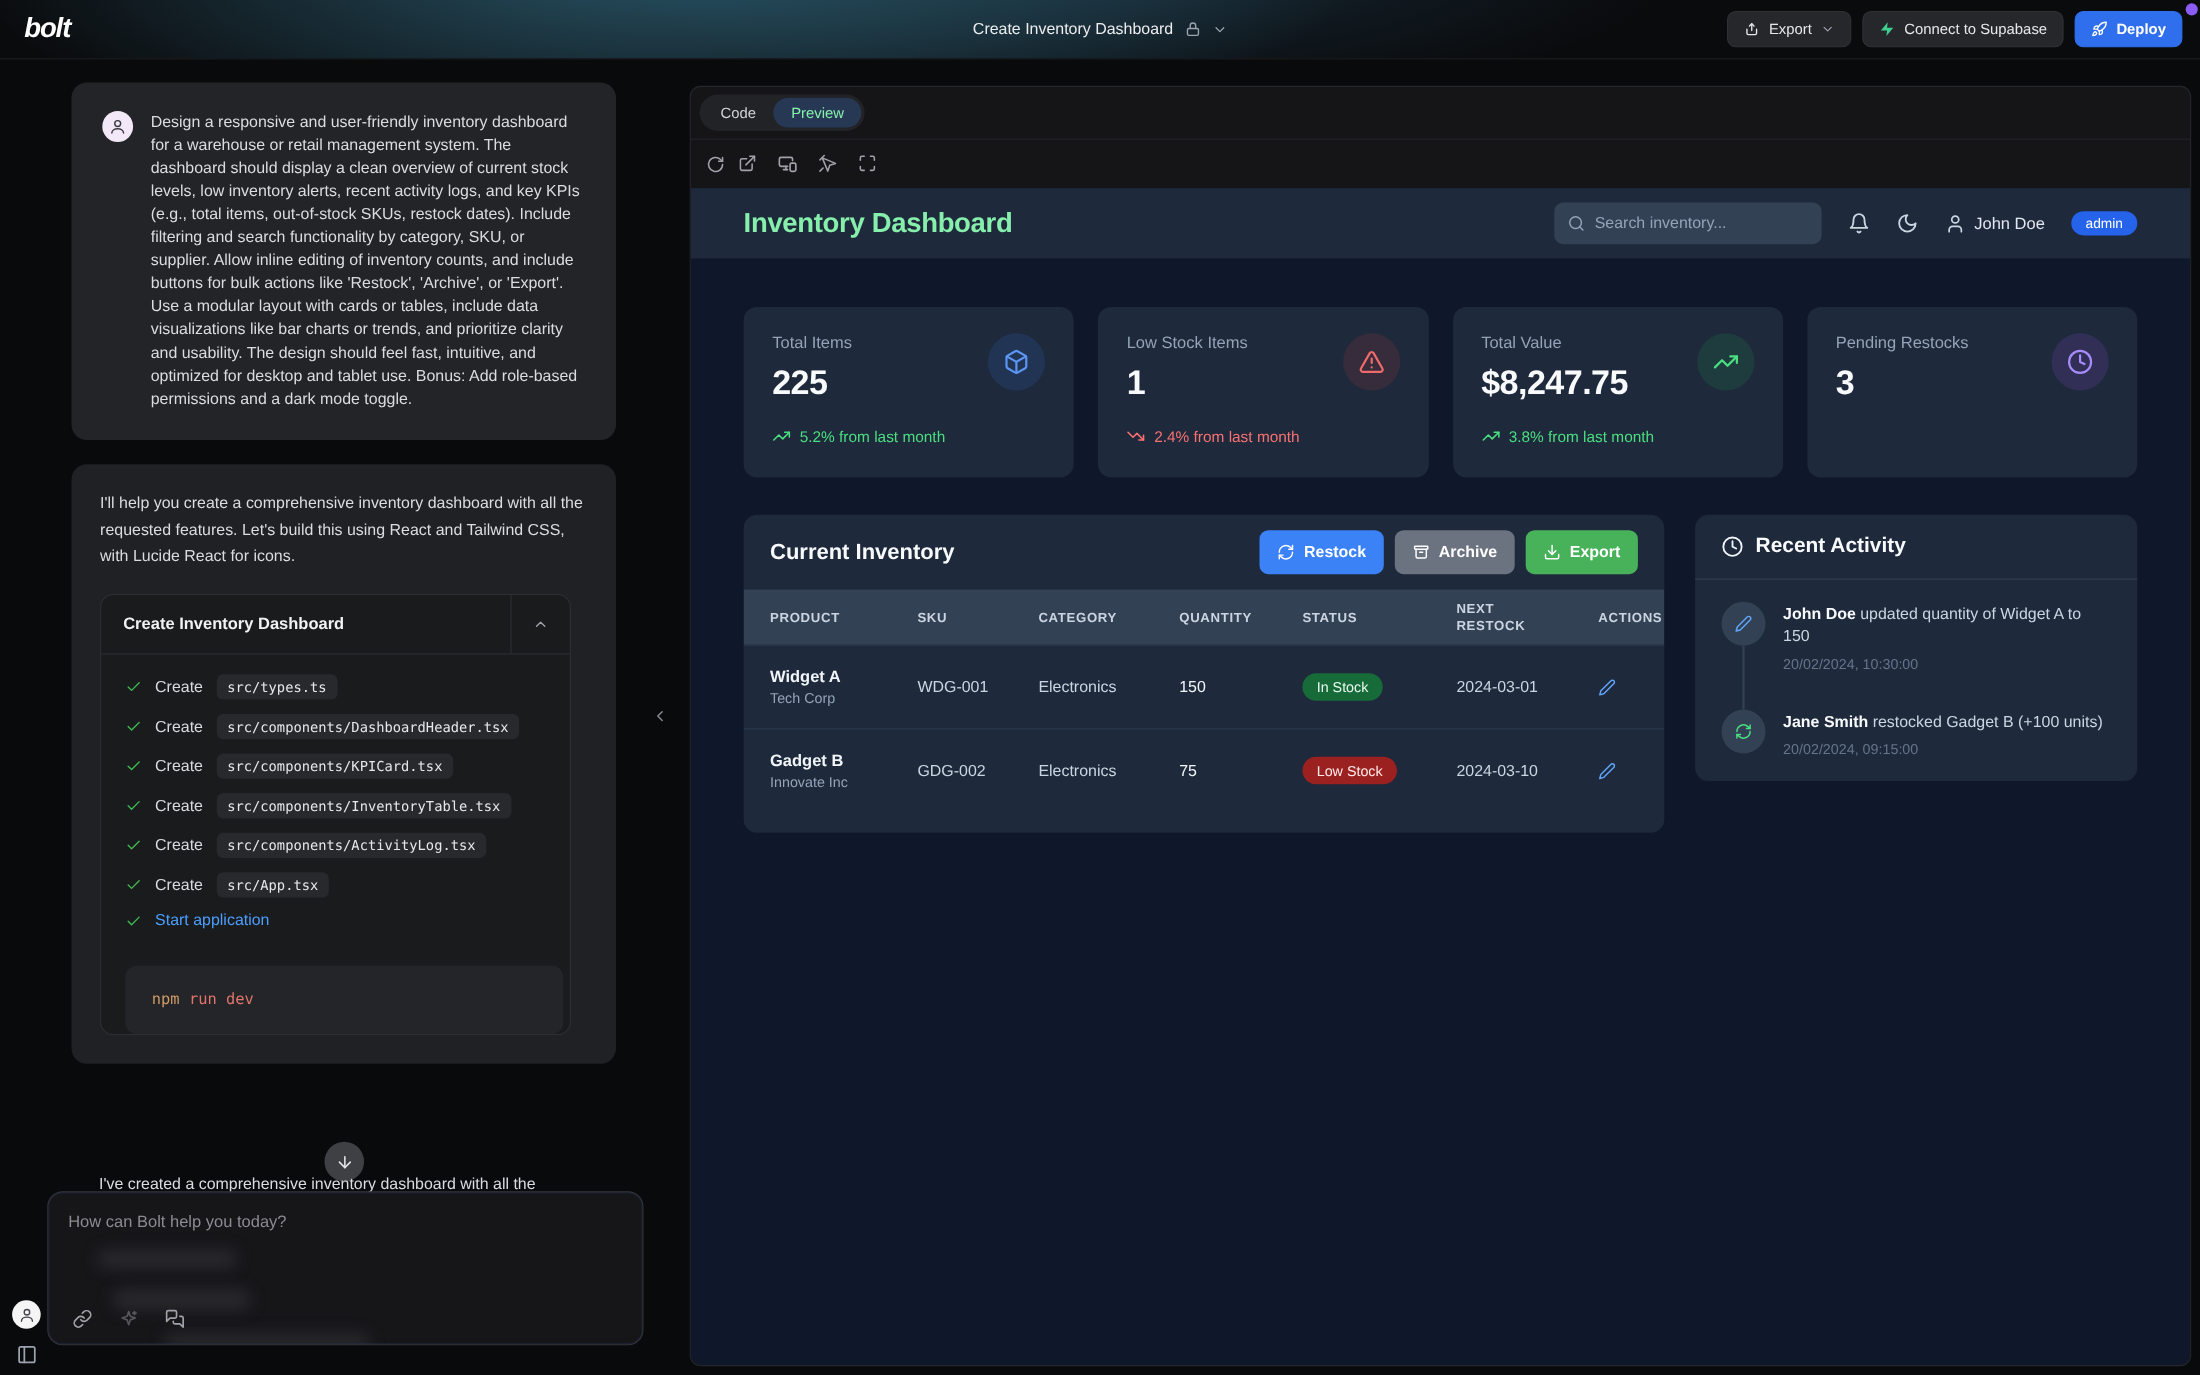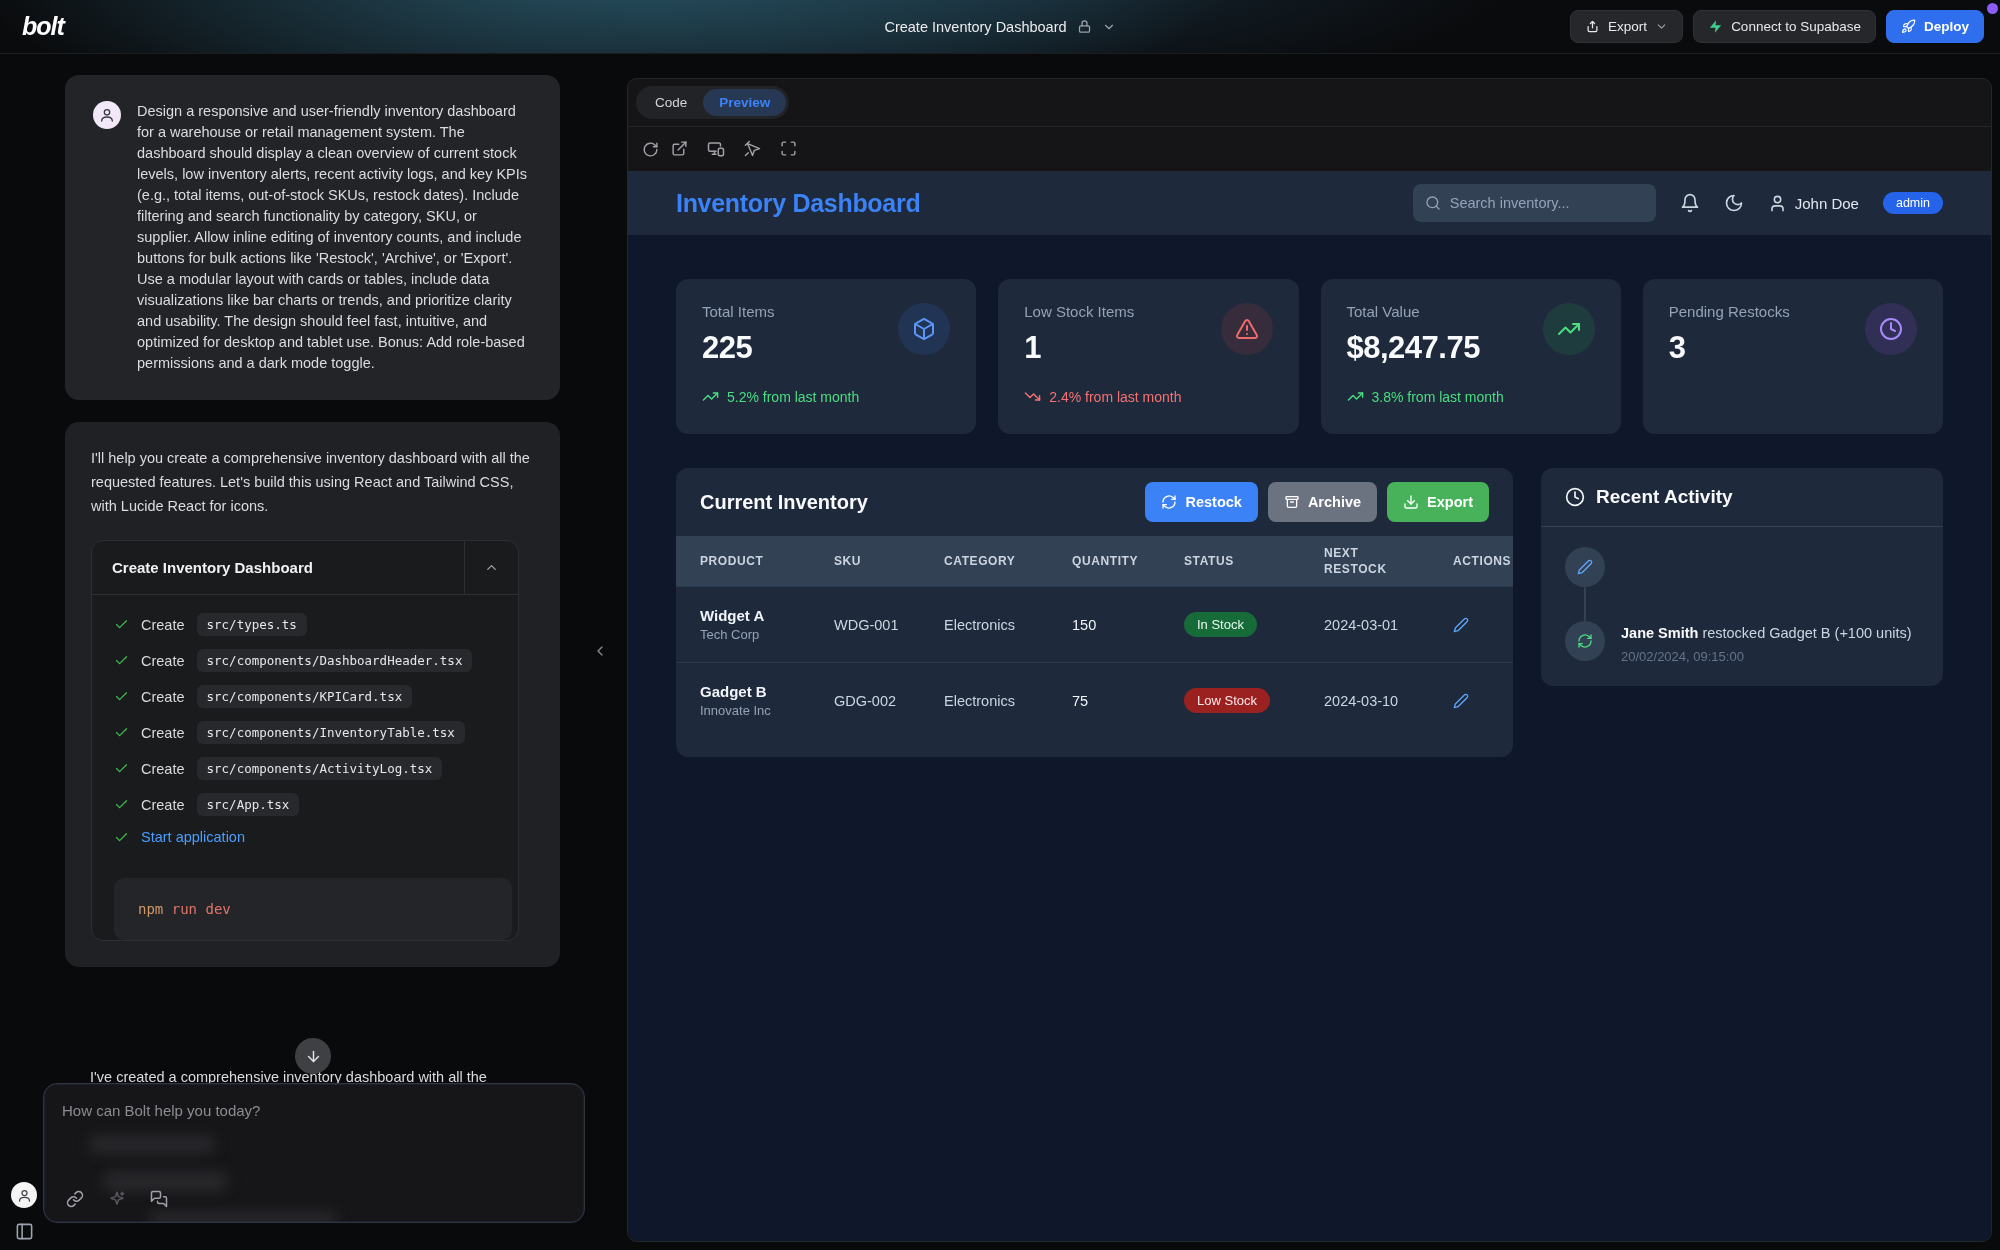--- a/index.html
+++ b/index.html
@@ -78,34 +78,34 @@
     background:#f5f5f5; display:flex; align-items:center; justify-content:center; color:#44444c; cursor:pointer; overflow:hidden;}
   .rail-panel{ position:absolute; left:15px; top:1168px; color:#9ca3af; cursor:pointer;}
   .collapse-handle{ position:absolute; left:592px; top:586px; color:#8a8a90; cursor:pointer;}
 
   
   .preview-panel{ position:absolute; left:627px; top:24px; right:8px; bottom:8px;
     background:#151517; border:1px solid #26272b; border-radius:10px; display:flex; flex-direction:column;}
   .tabs-row{ height:47px; display:flex; align-items:center; padding:0 8px; }
   .tab-group{ display:flex; align-items:center; background:#222327; border-radius:999px; padding:3px;justify-content:center; }
   .tab{ font-size:13.5px; padding:6px 16px; border-radius:999px; color:#d4d4d8; cursor:pointer;}
-  .tab.active{ background:rgba(59,130,246,.22); color:#3b82f6; font-weight:700;}
+  .tab.active{ background:rgba(59,130,246,.22); color:#86efac; font-weight:400;}
   .url-row{ height:45px; border-top:1px solid #232428; display:flex; align-items:center; gap:12px; padding:0 14px; color:#a1a1aa;}
   .url-box{ flex:1; height:32px; background:#0e0e10; border:1px solid #2a2b2f; border-radius:8px;
     display:flex; align-items:center; padding:0 6px; gap:10px;}
   .port-badge{ display:flex; align-items:center; gap:5px; background:#2a2b2f; border-radius:6px;
     padding:3px 9px; font-size:12.5px; color:#d4d4d8; cursor:pointer;}
   .url-path{ font-size:13px; color:#e4e4e7; }
   .url-icons{ display:flex; gap:19px; color:#a1a1aa; }
   .url-icons > *{ cursor:pointer; }
 
   
   .viewport{ flex:1; background:#0f172a; border-radius:0 0 9px 9px; overflow:hidden; position:relative;}
   .dash-header{ height:64px; background:#1e293b; display:flex; align-items:center; padding:0 48px;}
-  .dash-title{ font-size:25px; font-weight:700; color:#3b82f6; letter-spacing:-.3px;}
+  .dash-title{ font-size:25px; font-weight:700; color:#86efac; letter-spacing:-.3px;}
   .dash-right{ margin-left:auto; display:flex; align-items:center; gap:24px;}
   .search-box{ width:243px; height:38px; background:#334155; border-radius:8px; display:flex; align-items:center; gap:9px; padding:0 12px; cursor:text;}
   .search-box span{ font-size:14.5px; color:#94a3b8; }
   .hd-ic{ color:#cbd5e1; cursor:pointer; }
   .user-chip{ display:flex; align-items:center; gap:8px; color:#e2e8f0; font-size:15px; cursor:pointer;}
   .admin-badge{ background:#2563eb; color:#fff; font-size:12.5px; font-weight:500; padding:4px 13px; border-radius:999px;}
 
   .kpi-row{ margin:44px 48px 0; display:grid; grid-template-columns:repeat(4,1fr); gap:22px;}
   .kpi-card{ background:#1e293b; border-radius:12px; padding:24px 26px; height:155px;}
   .kpi-top{ display:flex; justify-content:space-between; }
@@ -582,20 +582,24 @@
               </svg>
             <span class="act-title">Recent Activity</span>
           </div>
           <div class="act-body">
             <div class="act-item first">
               <div class="act-ic blue">
                 <svg class="icon" width="16" height="16" viewBox="0 0 24 24">
                     <path d="M17 3a2.85 2.83 0 1 1 4 4L7.5 20.5 2 22l1.5-5.5Z"></path>
                   </svg>
               </div>
+              <div>
+                <div class="act-text"><b>John Doe</b><span> updated quantity of Widget A to 150</span></div>
+                <div class="act-time">20/02/2024, 10:30:00</div>
+              </div>
             </div>
             <div class="act-item">
               <div class="act-ic green">
                 <svg class="icon" width="16" height="16" viewBox="0 0 24 24">
                     <path d="M3 12a9 9 0 0 1 15-6.7L21 8"></path>
                     <path d="M21 3v5h-5"></path>
                     <path d="M21 12a9 9 0 0 1-15 6.7L3 16"></path>
                     <path d="M3 21v-5h5"></path>
                   </svg>
               </div>

